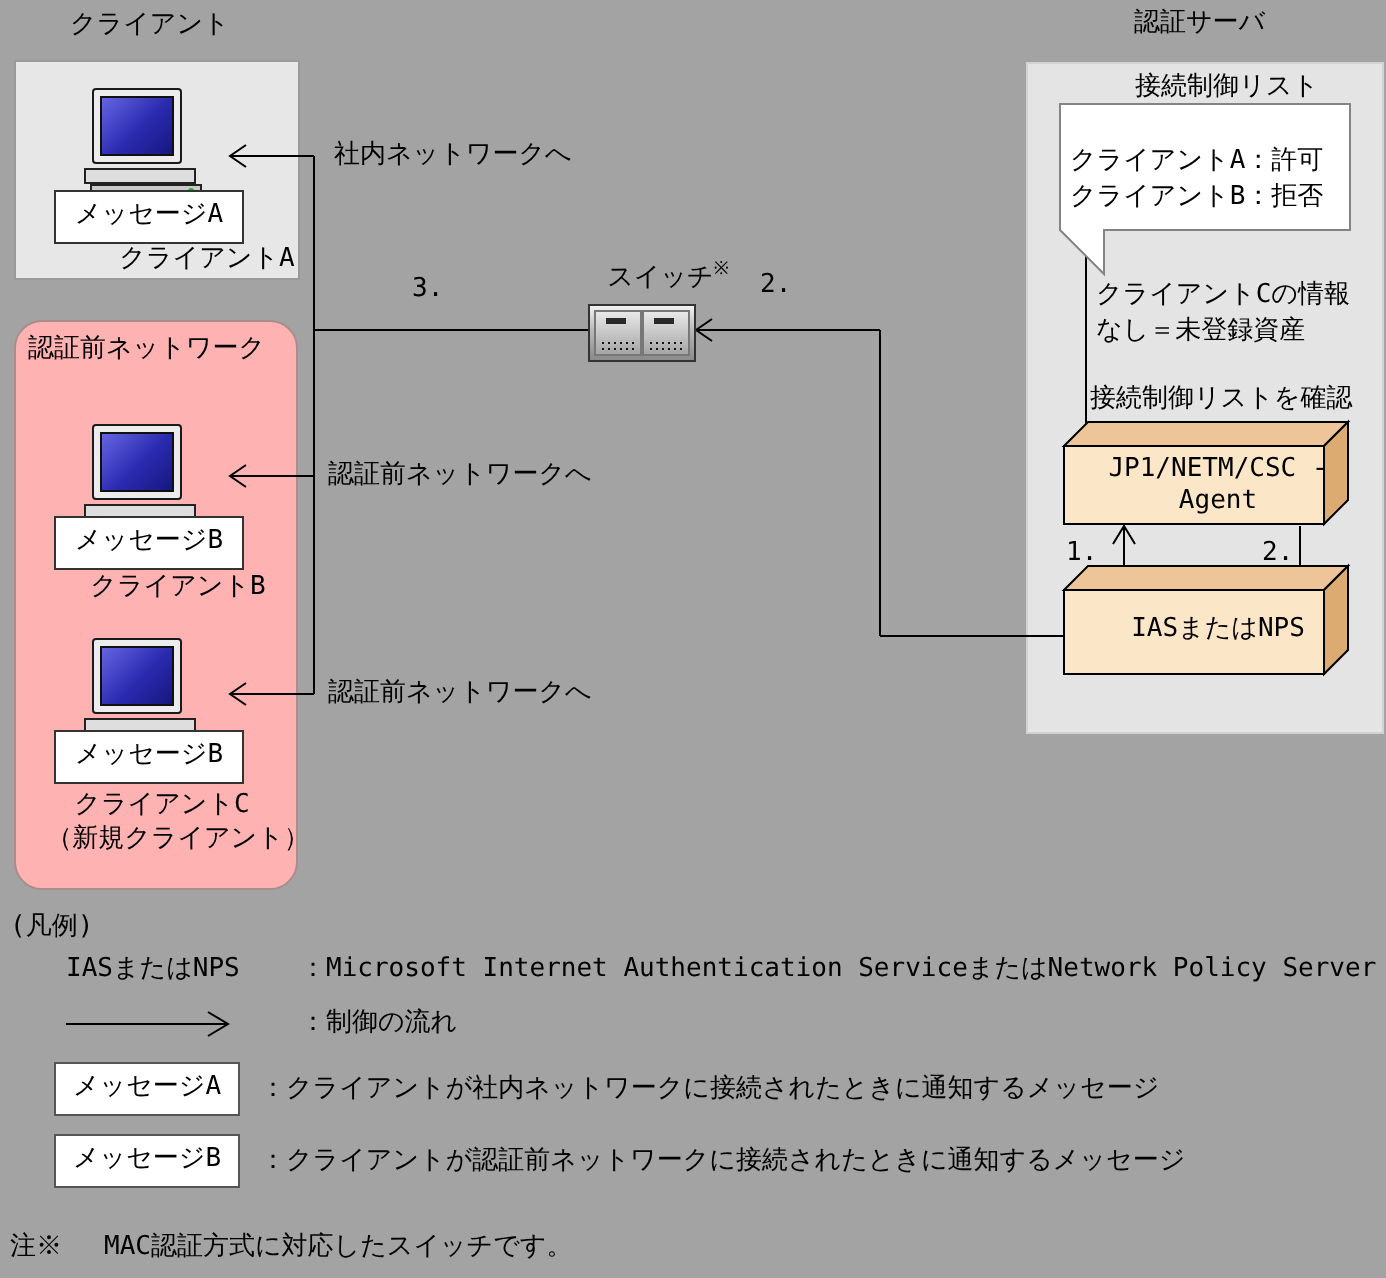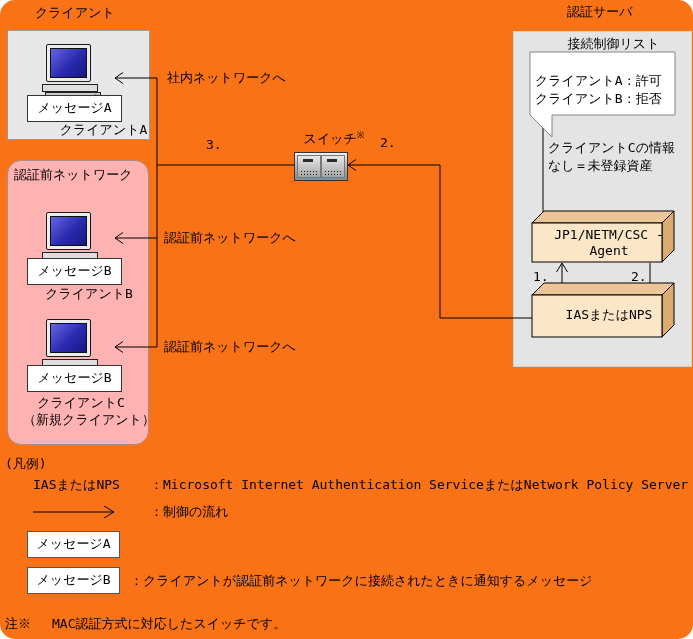--- a/index.html
+++ b/index.html
@@ -1,19 +1,19 @@
 <!DOCTYPE html>
 <html><head>
 <meta charset="utf-8">
 <style>
   html,body{margin:0;padding:0;background:#fff;}
   #canvas{
-    position:relative;width:693px;height:639px;background:#f97316;
+    position:relative;width:693px;height:639px;background:#a3a3a3;
     font-family:"DejaVu Sans Mono","Liberation Mono",monospace;
-    font-size:13px;color:#000;line-height:1.15;overflow:hidden;border-radius:15px;
+    font-size:13px;color:#000;line-height:1.15;overflow:hidden;
   }
   .txt{position:absolute;white-space:nowrap;z-index:10;}
   .ctr{text-align:center;padding-left:12px;}
   
   .graybox{position:absolute;background:#e7e7e7;border:1px solid #9a9a9a;z-index:1;}
   .panel{position:absolute;background:#e4e4e4;border:1px solid #d2d2d2;z-index:1;}
   .pinkbox{position:absolute;background:#ffb2b2;border:1px solid #a98c8c;border-radius:14px;z-index:1;}
   
   .msgbox{position:absolute;background:#fff;border:1px solid #333;z-index:6;
           display:flex;align-items:center;justify-content:center;}
@@ -110,20 +110,21 @@
       <div class="ports"></div>
     </div>
   </div>
 
   <div class="panel" style="left:513px;top:31px;width:177px;height:334px;"></div>
   <div class="txt ctr" style="left:513px;top:37px;width:177px;">接続制御リスト</div>
   <div class="txt" style="left:535px;top:74px;">クライアントA：許可</div>
   <div class="txt" style="left:535px;top:92px;">クライアントB：拒否</div>
   <div class="txt" style="left:548px;top:141px;text-align:center;">クライアントCの情報</div>
   <div class="txt" style="left:548px;top:159px;">なし＝未登録資産</div>
+  <div class="txt" style="left:545px;top:193px;">接続制御リストを確認</div>
   <div class="txt ctr" style="left:532px;top:227px;width:130px;line-height:16px;z-index:10;">
     <span>JP1/NETM/CSC -</span><br>
     <span>Agent</span>
   </div>
   <div class="txt ctr" style="left:532px;top:308px;width:130px;z-index:10;">IASまたはNPS</div>
   <div class="txt" style="left:533px;top:270px;">1.</div>
   <div class="txt" style="left:631px;top:270px;">2.</div>
 
   <svg id="overlay" width="693" height="639" viewBox="0 0 693 639">
     <g stroke="#000" stroke-width="1" fill="none">
@@ -174,20 +175,21 @@
   <div class="txt" style="left:5px;top:457px;">(凡例)</div>
 
   <div class="txt" style="left:33px;top:478px;">IASまたはNPS</div>
   <div class="txt" style="left:150px;top:478px;">：Microsoft Internet Authentication ServiceまたはNetwork Policy Server</div>
 
   <div class="txt" style="left:150px;top:505px;">：制御の流れ</div>
 
   <div class="legbox" style="left:27px;top:531px;">
     <span>メッセージA</span>
   </div>
+  <div class="txt" style="left:130px;top:538px;">：クライアントが社内ネットワークに接続されたときに通知するメッセージ</div>
 
   <div class="legbox" style="left:27px;top:567px;">
     <span>メッセージB</span>
   </div>
   <div class="txt" style="left:130px;top:574px;">：クライアントが認証前ネットワークに接続されたときに通知するメッセージ</div>
 
   <div class="txt" style="left:5px;top:617px;">注※</div>
   <div class="txt" style="left:52px;top:617px;text-align:center;">MAC認証方式に対応したスイッチです。</div>
 
 </div>

